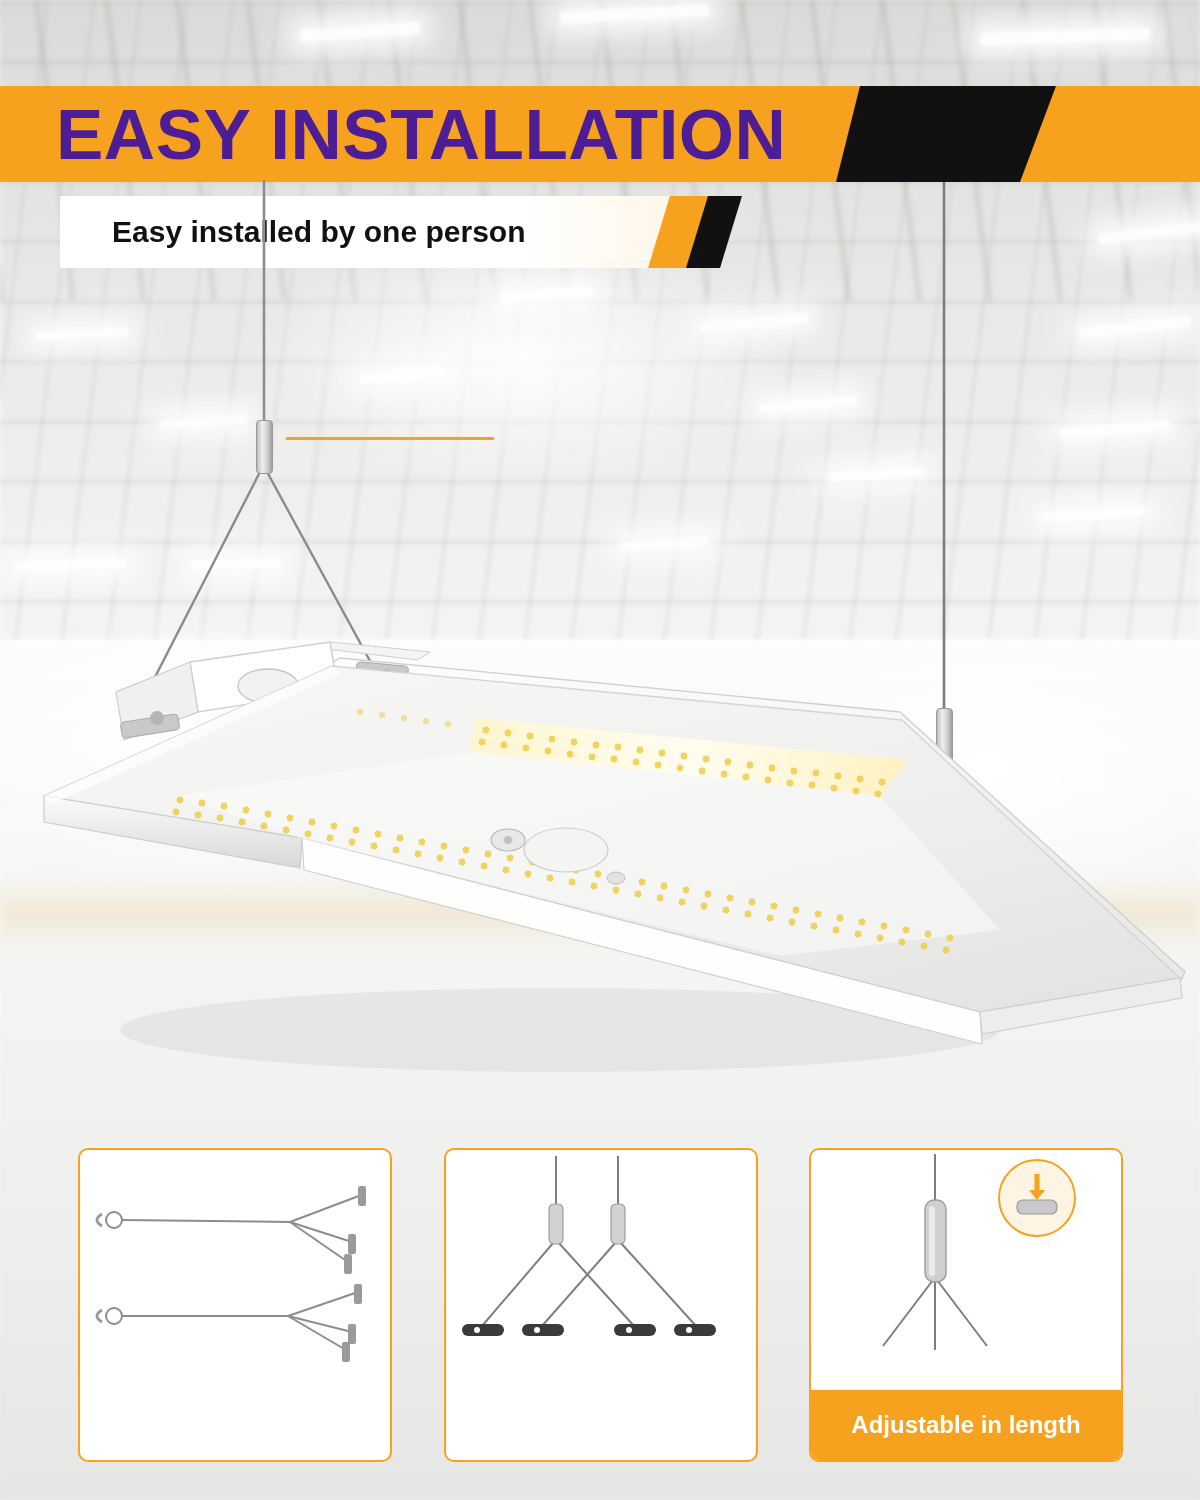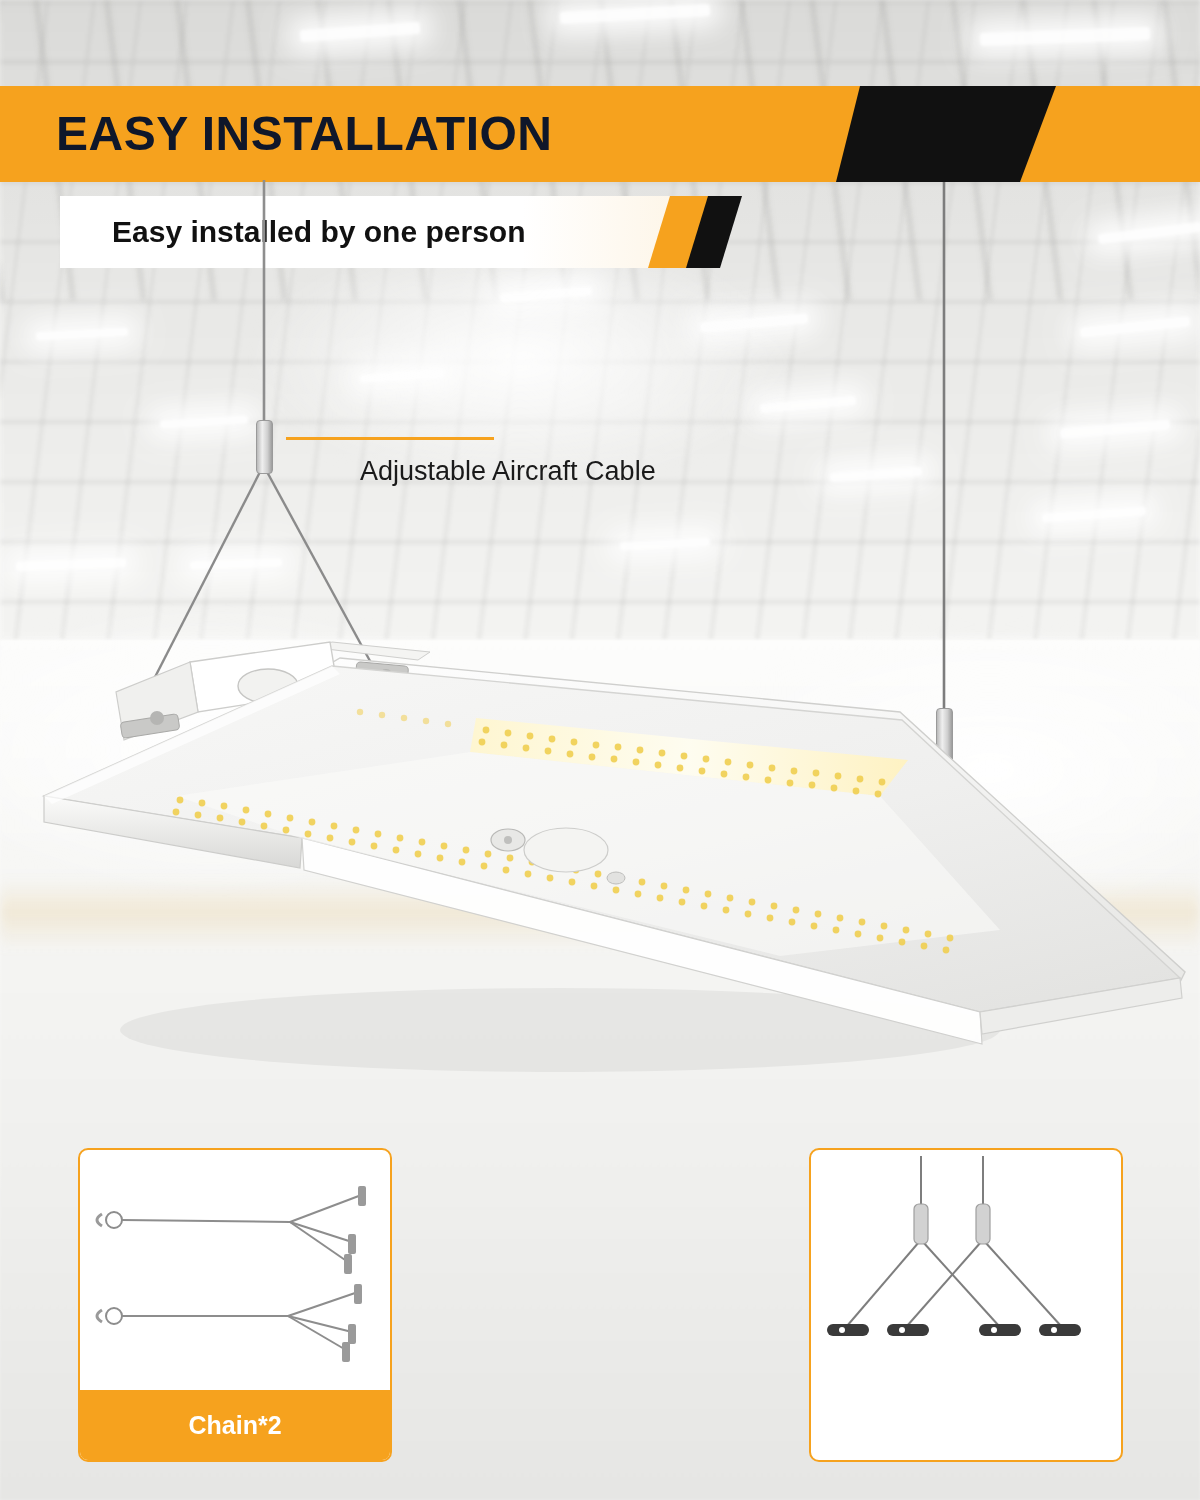--- a/index.html
+++ b/index.html
@@ -76,22 +76,22 @@
   .banner {
     position: absolute;
     left: 0; top: 86px;
     width: 1095px; height: 96px;
     background: #F6A21E;
     clip-path: polygon(0 0, 1095px 0, 1020px 96px, 0 96px);
     display: flex;
     align-items: center;
   }
   .banner-title {
-    color: #0f172a;
-    font-size: 48px;
+    color: #4c1d95;
+    font-size: 71px;
     font-weight: 700;
     letter-spacing: 0.5px;
     margin-left: 56px;
     line-height: 1;
     white-space: nowrap;
   }
   .banner-black {
     position: absolute;
     top: 86px; left: 836px;
     width: 230px; height: 96px;
@@ -261,21 +261,20 @@
     <line x1="944" y1="182" x2="944" y2="712" stroke="#7d7d7d" stroke-width="2.6"></line>
 
     <line x1="941" y1="760" x2="898" y2="880" stroke="#7d7d7d" stroke-width="2.4"></line>
     <line x1="947" y1="760" x2="1072" y2="896" stroke="#7d7d7d" stroke-width="2.4"></line>
   </svg>
 
   <div class="gripper" style="left:256px; top:420px; height:52px;"></div>
   <div class="gripper" style="left:936px; top:708px; height:54px;"></div>
 
   <div class="callout-line"></div>
-  <div class="callout-label">Adjustable Aircraft Cable</div>
 
   <svg class="fixture" viewBox="0 0 1200 500">
     <defs>
       <linearGradient id="topFace" x1="0" y1="0" x2="0.4" y2="1">
         <stop offset="0%" stop-color="#ffffff"></stop>
         <stop offset="100%" stop-color="#e9e9e7"></stop>
       </linearGradient>
       <linearGradient id="lensFace" x1="0.1" y1="0" x2="0.9" y2="1">
         <stop offset="0%" stop-color="#f7f7f6"></stop>
         <stop offset="55%" stop-color="#efefee"></stop>
@@ -491,21 +490,20 @@
             <rect x="268" y="174" width="8" height="20" rx="2"></rect>
             <rect x="262" y="192" width="8" height="20" rx="2"></rect>
             <rect x="26" y="62" width="8" height="18" rx="3" opacity="0.0"></rect>
           </g>
           <g stroke="#9a9a9a" stroke-width="3" fill="none">
             <path d="M22 64 q-10 6 0 12"></path>
             <path d="M22 160 q-10 6 0 12"></path>
           </g>
         </svg>
       </div>
-      <div class="card-label">Chain*2</div>
     </div>
 
     <div class="card">
       <div class="card-art">
         <svg class="svg-abs" width="306" height="238">
           <g stroke="#7e7e7e" stroke-width="2" fill="none">
             <line x1="110" y1="6" x2="110" y2="56"></line>
             <line x1="172" y1="6" x2="172" y2="56"></line>
             <line x1="108" y1="92" x2="36" y2="176"></line>
             <line x1="112" y1="92" x2="188" y2="176"></line>
@@ -525,15 +523,35 @@
           <g fill="#ffffff">
             <circle cx="31" cy="180" r="3"></circle>
               <circle cx="91" cy="180" r="3"></circle>
             <circle cx="183" cy="180" r="3"></circle>
               <circle cx="243" cy="180" r="3"></circle>
           </g>
         </svg>
       </div>
     </div>
 
+    <div class="card">
+      <div class="card-art">
+        <svg class="svg-abs" width="306" height="238">
+          <g stroke="#7e7e7e" stroke-width="2" fill="none">
+            <line x1="124" y1="4" x2="124" y2="52"></line>
+            <line x1="122" y1="130" x2="72" y2="196"></line>
+            <line x1="126" y1="130" x2="176" y2="196"></line>
+            <line x1="124" y1="130" x2="124" y2="200"></line>
+          </g>
+          <rect x="114" y="50" width="21" height="82" rx="9" fill="#cfcfcf" stroke="#9b9b9b" stroke-width="1.4"></rect>
+          <rect x="118" y="56" width="6" height="70" rx="3" fill="#efefef" opacity="0.85"></rect>
+
+          <circle cx="226" cy="48" r="38" fill="#fdf4e3" stroke="#F6A21E" stroke-width="2"></circle>
+          <rect x="206" y="50" width="40" height="14" rx="6" fill="#c9c9c9" stroke="#9b9b9b" stroke-width="1.2"></rect>
+          <path d="M226 24 L226 44" stroke="#F6A21E" stroke-width="5" fill="none"></path>
+          <path d="M218 40 L226 50 L234 40 Z" fill="#F6A21E"></path>
+        </svg>
+      </div>
+      <div class="card-label wide">Adjustable in length</div>
+    </div>
   </div>
 
 </div>
 
 </body></html>

